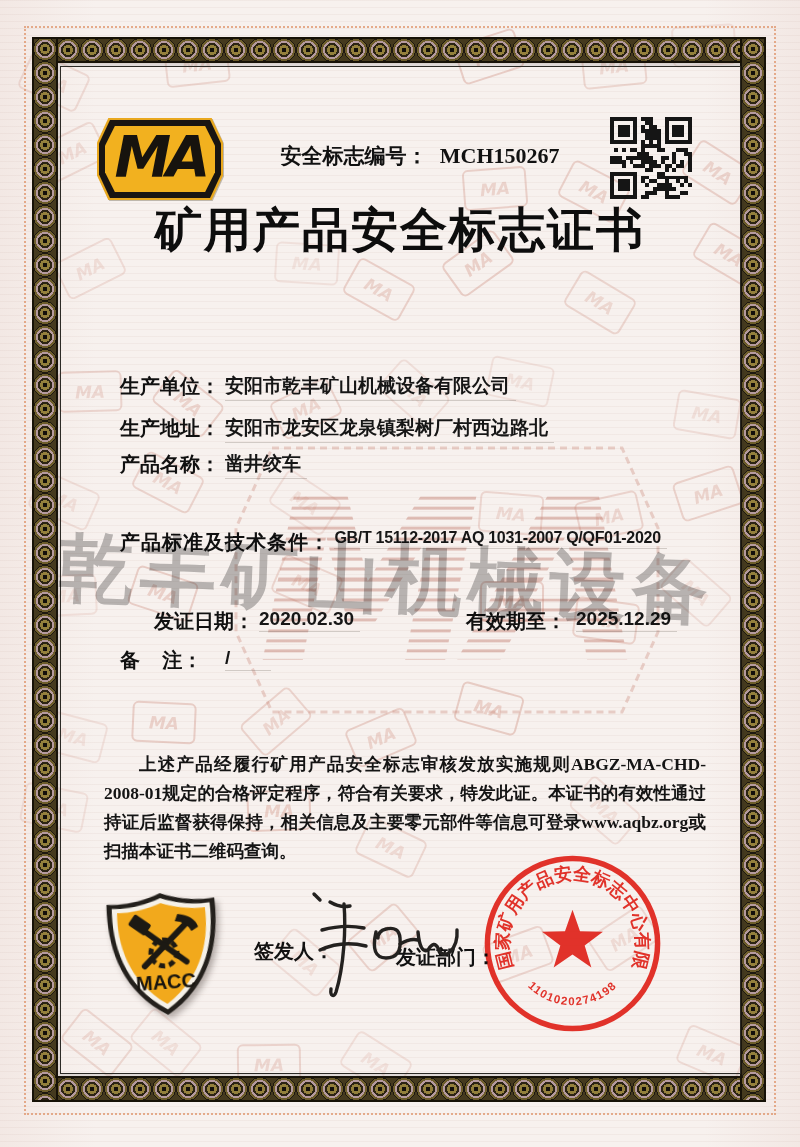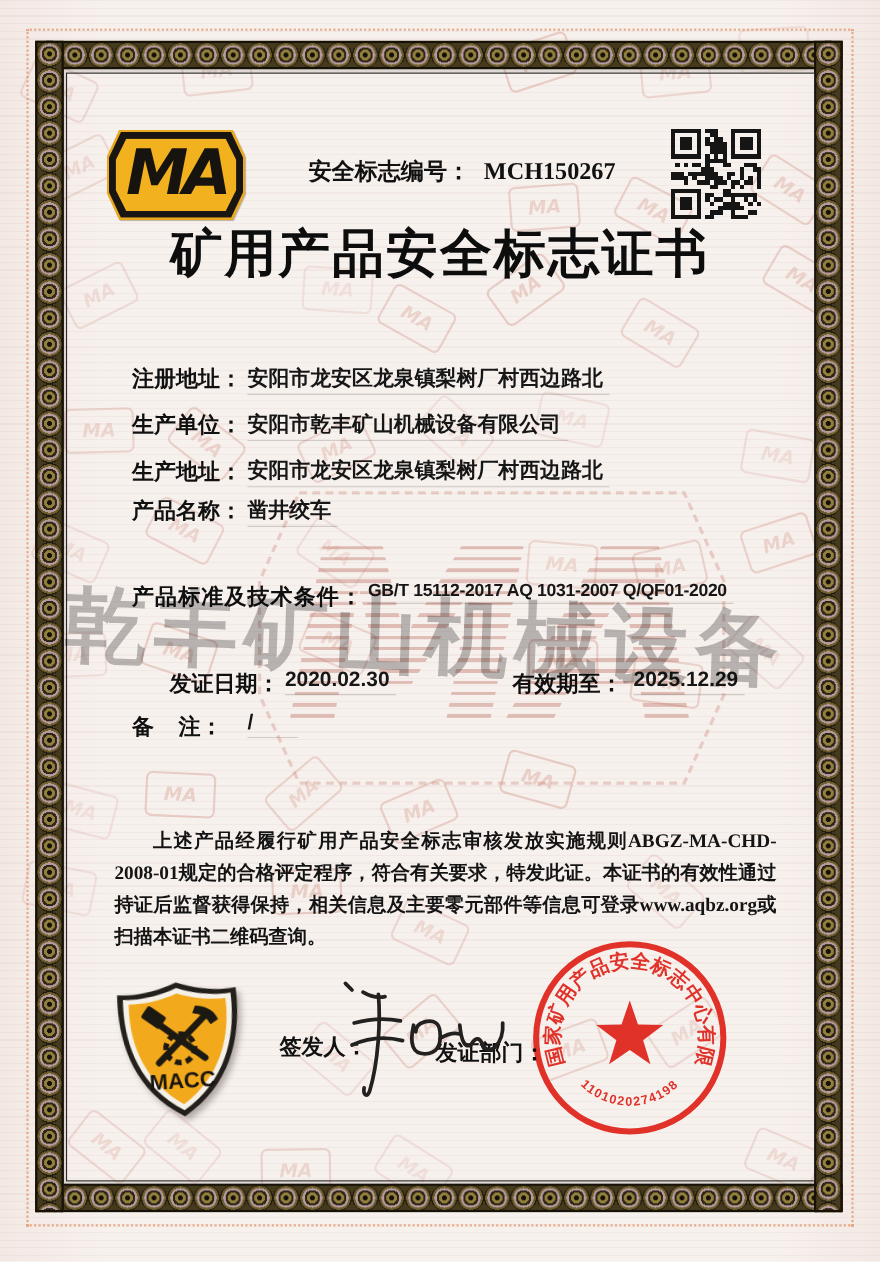--- a/index.html
+++ b/index.html
@@ -430,22 +430,20 @@
         <rect x="14" y="20" width="1" height="1" fill="#151515"></rect>
         <rect x="15" y="20" width="1" height="1" fill="#151515"></rect>
         <rect x="16" y="20" width="1" height="1" fill="#151515"></rect>
         <rect x="17" y="20" width="1" height="1" fill="#151515"></rect>
       </svg>
   </div>
 
   <div class="title">矿用产品安全标志证书</div>
 
   <div class="fields">
-    <div class="row" style="top:43px">
-      <span class="label w">注册地址：</span><span class="value">安阳市龙安区龙泉镇梨树厂村西边路北</span></div>
     <div class="row" style="top:127px">
       <span class="label w">生产地址：</span><span class="value">安阳市龙安区龙泉镇梨树厂村西边路北</span></div>
     <div class="row" style="top:85px">
       <span class="label w">生产单位：</span><span class="value">安阳市乾丰矿山机械设备有限公司</span></div>
     <div class="row" style="top:163px">
       <span class="label w">产品名称：</span><span class="value">凿井绞车</span></div>
     <div class="row std" style="top:241px">
       <span class="label">产品标准及技术条件：</span> <span class="value cond">GB/T 15112-2017 AQ 1031-2007 Q/QF01-2020</span></div>
     <div class="row" style="top:320px;height:30px">
       <span class="label abs" style="left:0">发证日期：</span>

